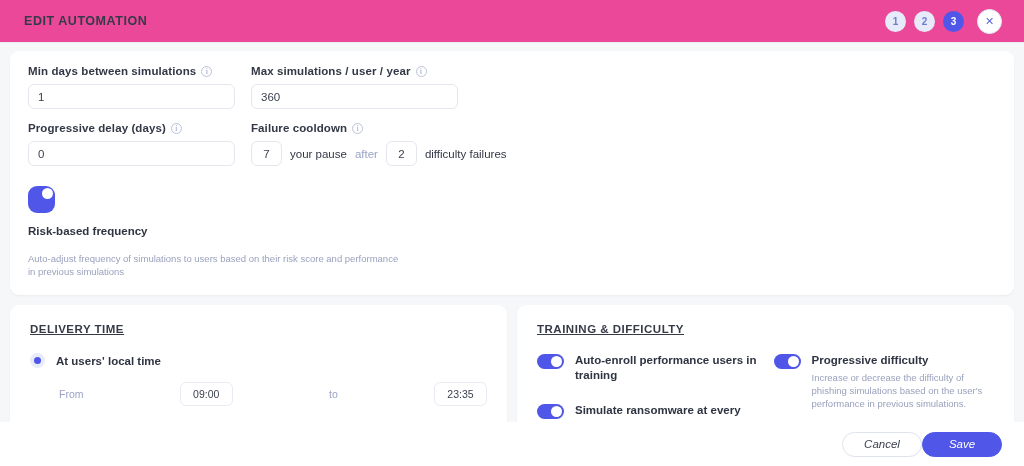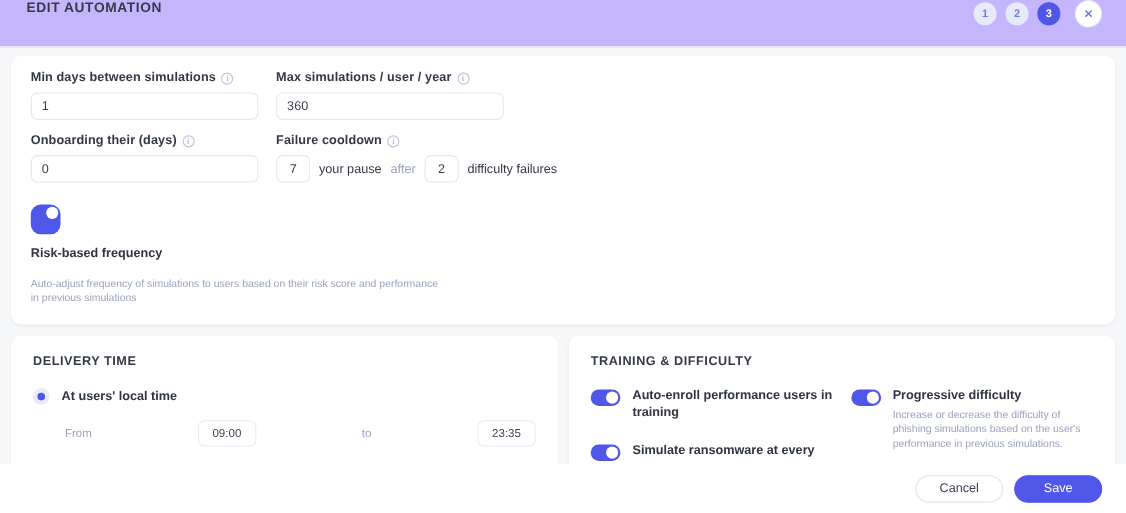--- a/index.html
+++ b/index.html
@@ -8,23 +8,23 @@
     background: #f6f7f9;
     font-family: "Liberation Sans", sans-serif;
     color: #2b2f3a;
     overflow: hidden;
   }
   .modal { width: 1024px; height: 466px; display: flex; flex-direction: column; background: #f6f7f9; }
 
   
   .header {
     height: 43px; flex: 0 0 43px;
-    background: #c4b5fd;
+    background: #ec4899;
     border-bottom: 1px solid #ebedf1;
-    display: flex; align-items: flex-start; justify-content: space-between;
+    display: flex; align-items: center; justify-content: space-between;
     padding: 0 22px 0 24px;
   }
   .header-title {
     font-size: 12.5px; font-weight: 700; letter-spacing: .55px; color: #353a47;
   }
   .steps { display: flex; align-items: center; gap: 8px; }
   .step {
     width: 21px; height: 21px; border-radius: 50%;
     background: #e7eaf8; color: #6c7bd6;
     font-size: 10px; font-weight: 700;
@@ -106,20 +106,21 @@
 
   .risk-block { margin-top: 19px; flex-direction: column; }
   .risk-desc { font-size: 9.5px; color: #9aa2bd; line-height: 13px; margin-top: 13px; max-width: 372px; }
 
   
   .lower { display: flex; gap: 10px; margin-top: 10px; height: 208px; }
   .card-lower { flex: 1; padding: 18px 20px 0 20px; overflow: hidden; }
   .section-title {
     font-size: 11.5px; font-weight: 700; letter-spacing: .5px; color: #353a47;
     margin-bottom: 18px;
+    text-decoration: underline;
   }
 
   .radio-row { display: flex; align-items: center; gap: 11px; margin-bottom: 14px; }
   .radio {
     width: 15px; height: 15px; border-radius: 50%;
     background: #e8ebf8; display: flex; align-items: center; justify-content: center;
     flex: 0 0 15px; cursor: pointer;
   }
   .radio .dot { width: 7px; height: 7px; border-radius: 50%; background: #4f56e8; }
   .radio.unchecked { background: #f0f2f7; }
@@ -144,21 +145,21 @@
     text-align: center; font-size: 11.5px; font-weight: 700; color: #2f3442;
     background: transparent; outline: none; padding-bottom: 2px;
     font-family: "Liberation Sans", sans-serif;
   }
   .ransom-unit { font-size: 11.5px; color: #8d96b4; }
 
   
   .footer {
     height: 44px; flex: 0 0 44px; background: #ffffff;
     display: flex; align-items: center; justify-content: flex-end;
-    gap: 10px; padding: 0 22px;
+    padding: 0 22px; font-style: italic;
   }
   .btn {
     height: 25px; border-radius: 13px; font-size: 11.5px;
     display: flex; align-items: center; justify-content: center;
     cursor: pointer; font-family: "Liberation Sans", sans-serif;
   }
   .btn-cancel { width: 80px; background: #fff; border: 1px solid #dfe3ec; color: #3a3f4d; }
   .btn-save { width: 80px; background: #4f56e8; border: 1px solid #4f56e8; color: #fff; }
 </style>
 </head>
@@ -192,21 +193,21 @@
             <span>Max simulations / user / year</span>
             <i class="info-icon">i</i>
           </div>
           <input class="text-input" value="360" style="">
         </div>
       </div>
 
       <div class="grid2 row-sub">
         <div class="col">
           <div class="field-label">
-            <span>Onboarding their (days)</span>
+            <span>Progressive delay (days)</span>
             <i class="info-icon">i</i>
           </div>
           <input class="text-input" value="0" style="">
         </div>
         <div class="col col-wide">
           <div class="field-label">
             <span>Failure cooldown</span>
             <i class="info-icon">i</i>
           </div>
           <div class="inline-row">

